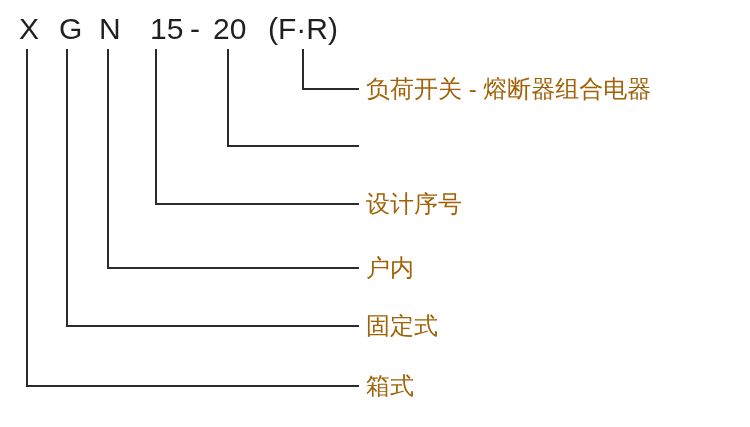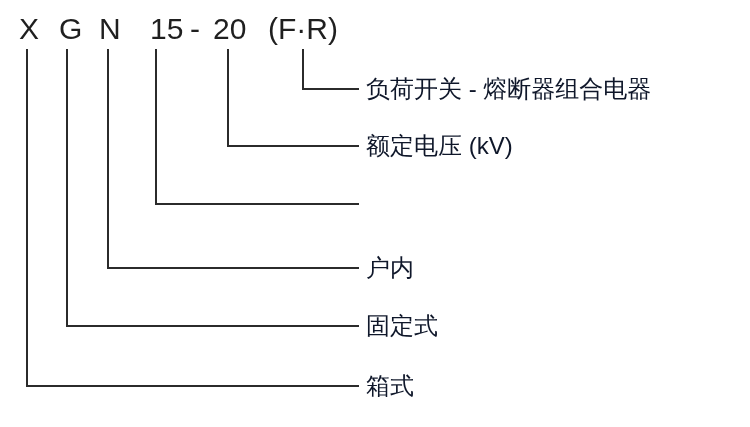--- a/index.html
+++ b/index.html
@@ -21,21 +21,21 @@
     font-size: 30px;
     line-height: 34px;
     color: #1f1f1f;
     white-space: nowrap;
   }
   .diagram-label {
     position: absolute;
     left: 366px;
     font-size: 24px;
     line-height: 30px;
-    color: #0f172a;
+    color: #a16207;
     white-space: nowrap;
   }
   svg.lines {
     position: absolute;
     left: 0;
     top: 0;
     width: 750px;
     height: 427px;
   }
   svg.lines polyline {
@@ -62,18 +62,18 @@
 
   <div class="code-part" style="left:19px">X</div>
   <div class="code-part" style="left:59px">G</div>
   <div class="code-part" style="left:99px">N</div>
   <div class="code-part" style="left:150px">15</div>
   <div class="code-part" style="left:190px">-</div>
   <div class="code-part" style="left:213px">20</div>
   <div class="code-part" style="left:268px">(F·R)</div>
 
   <div class="diagram-label" style="top:74px">负荷开关 - 熔断器组合电器</div>
-  <div class="diagram-label" style="top:131px">额定电压 (kV)</div>
+  <div class="diagram-label" style="top:189px">设计序号</div>
   <div class="diagram-label" style="top:253px">户内</div>
   <div class="diagram-label" style="top:311px">固定式</div>
   <div class="diagram-label" style="top:371px">箱式</div>
 
 </div>
 
 </body></html>

